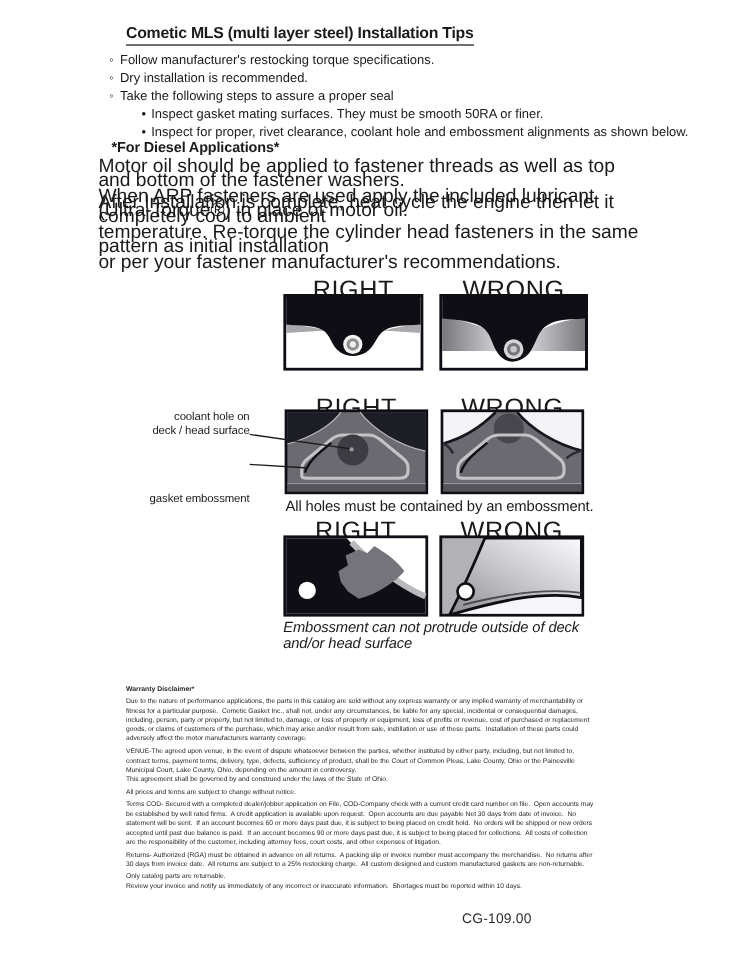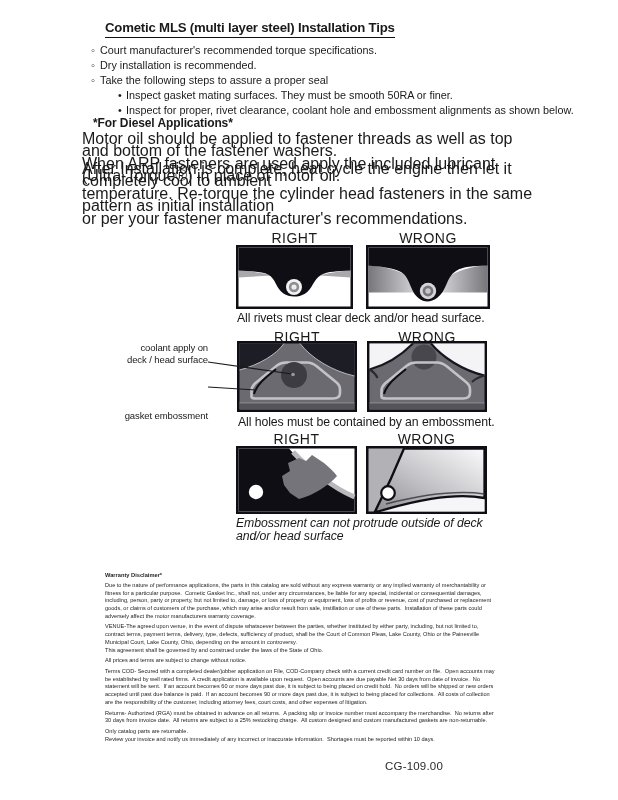--- a/index.html
+++ b/index.html
@@ -15,21 +15,21 @@
   .bullets{left:91px;top:43px;width:500px;font-size:10.8px;line-height:15px;}
   .b-line{display:flex;}
   .b-line.sub{margin-left:27px;}
   .b-marker{width:9px;flex:0 0 9px;}
   .b-line.sub .b-marker{width:8px;flex:0 0 8px;}
   .diesel-heading{left:93px;top:116px;font-size:12px;font-weight:bold;letter-spacing:-0.1px;}
   .para{left:82px;width:460px;font-size:16px;line-height:12.4px;white-space:pre-wrap;}
   .p1{top:133px;}
   .p2{top:163px;}
   .p3{top:204px;}
-  .dlabel{font-size:14px;letter-spacing:0.5px;text-align:center;white-space:nowrap;}
+  .dlabel{font-size:21px;letter-spacing:0.5px;text-align:center;white-space:nowrap;}
   .caption{font-size:12.3px;line-height:12.8px;letter-spacing:-0.1px;white-space:pre-wrap;}
   .callout{font-size:9.5px;line-height:11.5px;text-align:right;white-space:pre-wrap;letter-spacing:-0.1px;}
   .legal{
     left:105px;top:571px;width:920px;transform:scale(0.5);transform-origin:0 0;
     font-size:11.2px;line-height:15.4px;color:#1e1e1e;letter-spacing:0;
   }
   .legal .lg-h{font-weight:bold;font-size:11.4px;margin:0 0 5px 0;}
   .legal p{margin:0 0 6px 0;white-space:pre-wrap;}
   .footer-code{left:385px;top:760px;font-size:11.5px;color:#2b2b2b;letter-spacing:0.2px;}
   svg{display:block;}
@@ -38,21 +38,21 @@
 </head>
 <body>
 
 <div class="page">
 
   <div class="abs page-title">Cometic MLS (multi layer steel) Installation Tips</div>
 
   <div class="abs bullets">
     <div class="b-line">
       <span class="b-marker">◦</span>
-      <span>Court manufacturer's recommended torque specifications.</span>
+      <span>Follow manufacturer's restocking torque specifications.</span>
     </div>
     <div class="b-line">
       <span class="b-marker">◦</span>
       <span>Dry installation is recommended.</span>
     </div>
     <div class="b-line">
       <span class="b-marker">◦</span>
       <span>Take the following steps to assure a proper seal</span>
     </div>
     <div class="b-line sub">
@@ -100,26 +100,25 @@
       </defs>
       <rect x="1.25" y="1.25" width="121.5" height="61.5" fill="#ffffff" stroke="#0e0e14" stroke-width="2.5"></rect>
       <path d="M2.5,20 C 18,21.5 34,25 46,34 C 52,38.5 55,43.5 57,47.5 L 2.5,47.5 Z" fill="url(#gL1)"></path>
       <path d="M121.5,20 C 106,21.5 91,25 79,34 C 73,38.5 70,43.5 68,47.5 L 121.5,47.5 Z" fill="url(#gR1)"></path>
       <path d="M2.5,2.5 H121.5 V20.5 C 106,21.5 98,21 90,26 C 80,32 81,46 71,53 C 65,57.5 58,57.5 53,53.5 C 43.5,46.5 45,33 35,27 C 27,22.5 13,21.5 2.5,20.5 Z" fill="#0e0e14"></path>
       <circle cx="62" cy="46" r="8.2" fill="#d6d6da"></circle>
       <circle cx="62" cy="46" r="5.4" fill="#77777b"></circle>
       <circle cx="62" cy="46" r="2.7" fill="#c9c9cd"></circle>
     </svg>
   </div>
-  <div class="abs caption" style="left:237px;top:312px;">All rivets must clear deck and/or head surface.</div>
 
   <div class="abs dlabel" style="left:237px;top:329px;width:120px;">RIGHT</div>
   <div class="abs dlabel" style="left:367px;top:329px;width:120px;">WRONG</div>
 
-  <div class="abs callout" style="left:123px;top:342px;width:85px;">coolant apply on
+  <div class="abs callout" style="left:123px;top:342px;width:85px;">coolant hole on
 deck / head surface</div>
   <div class="abs callout" style="left:108px;top:378px;width:100px;margin-top:32px;">gasket embossment</div>
 
   <div class="abs" style="left:237px;top:341px;">
     <svg width="120" height="71" viewBox="0 0 120 71">
       <rect x="1.25" y="1.25" width="117.5" height="68.5" fill="#6a6a70" stroke="#0e0e14" stroke-width="2.5"></rect>
       <path d="M2.5,2.5 H47 C 40,13 22,24 2.5,29 Z" fill="#1d1d26"></path>
       <path d="M47,2.5 C 40,13 22,24 2.5,29" stroke="#b9b9bd" stroke-width="1" fill="none"></path>
       <path d="M117.5,2.5 H63 C 74,17 95,30 117.5,35 Z" fill="#1d1d26"></path>
       <path d="M63,2.5 C 74,17 95,30 117.5,35" stroke="#b9b9bd" stroke-width="1" fill="none"></path>

